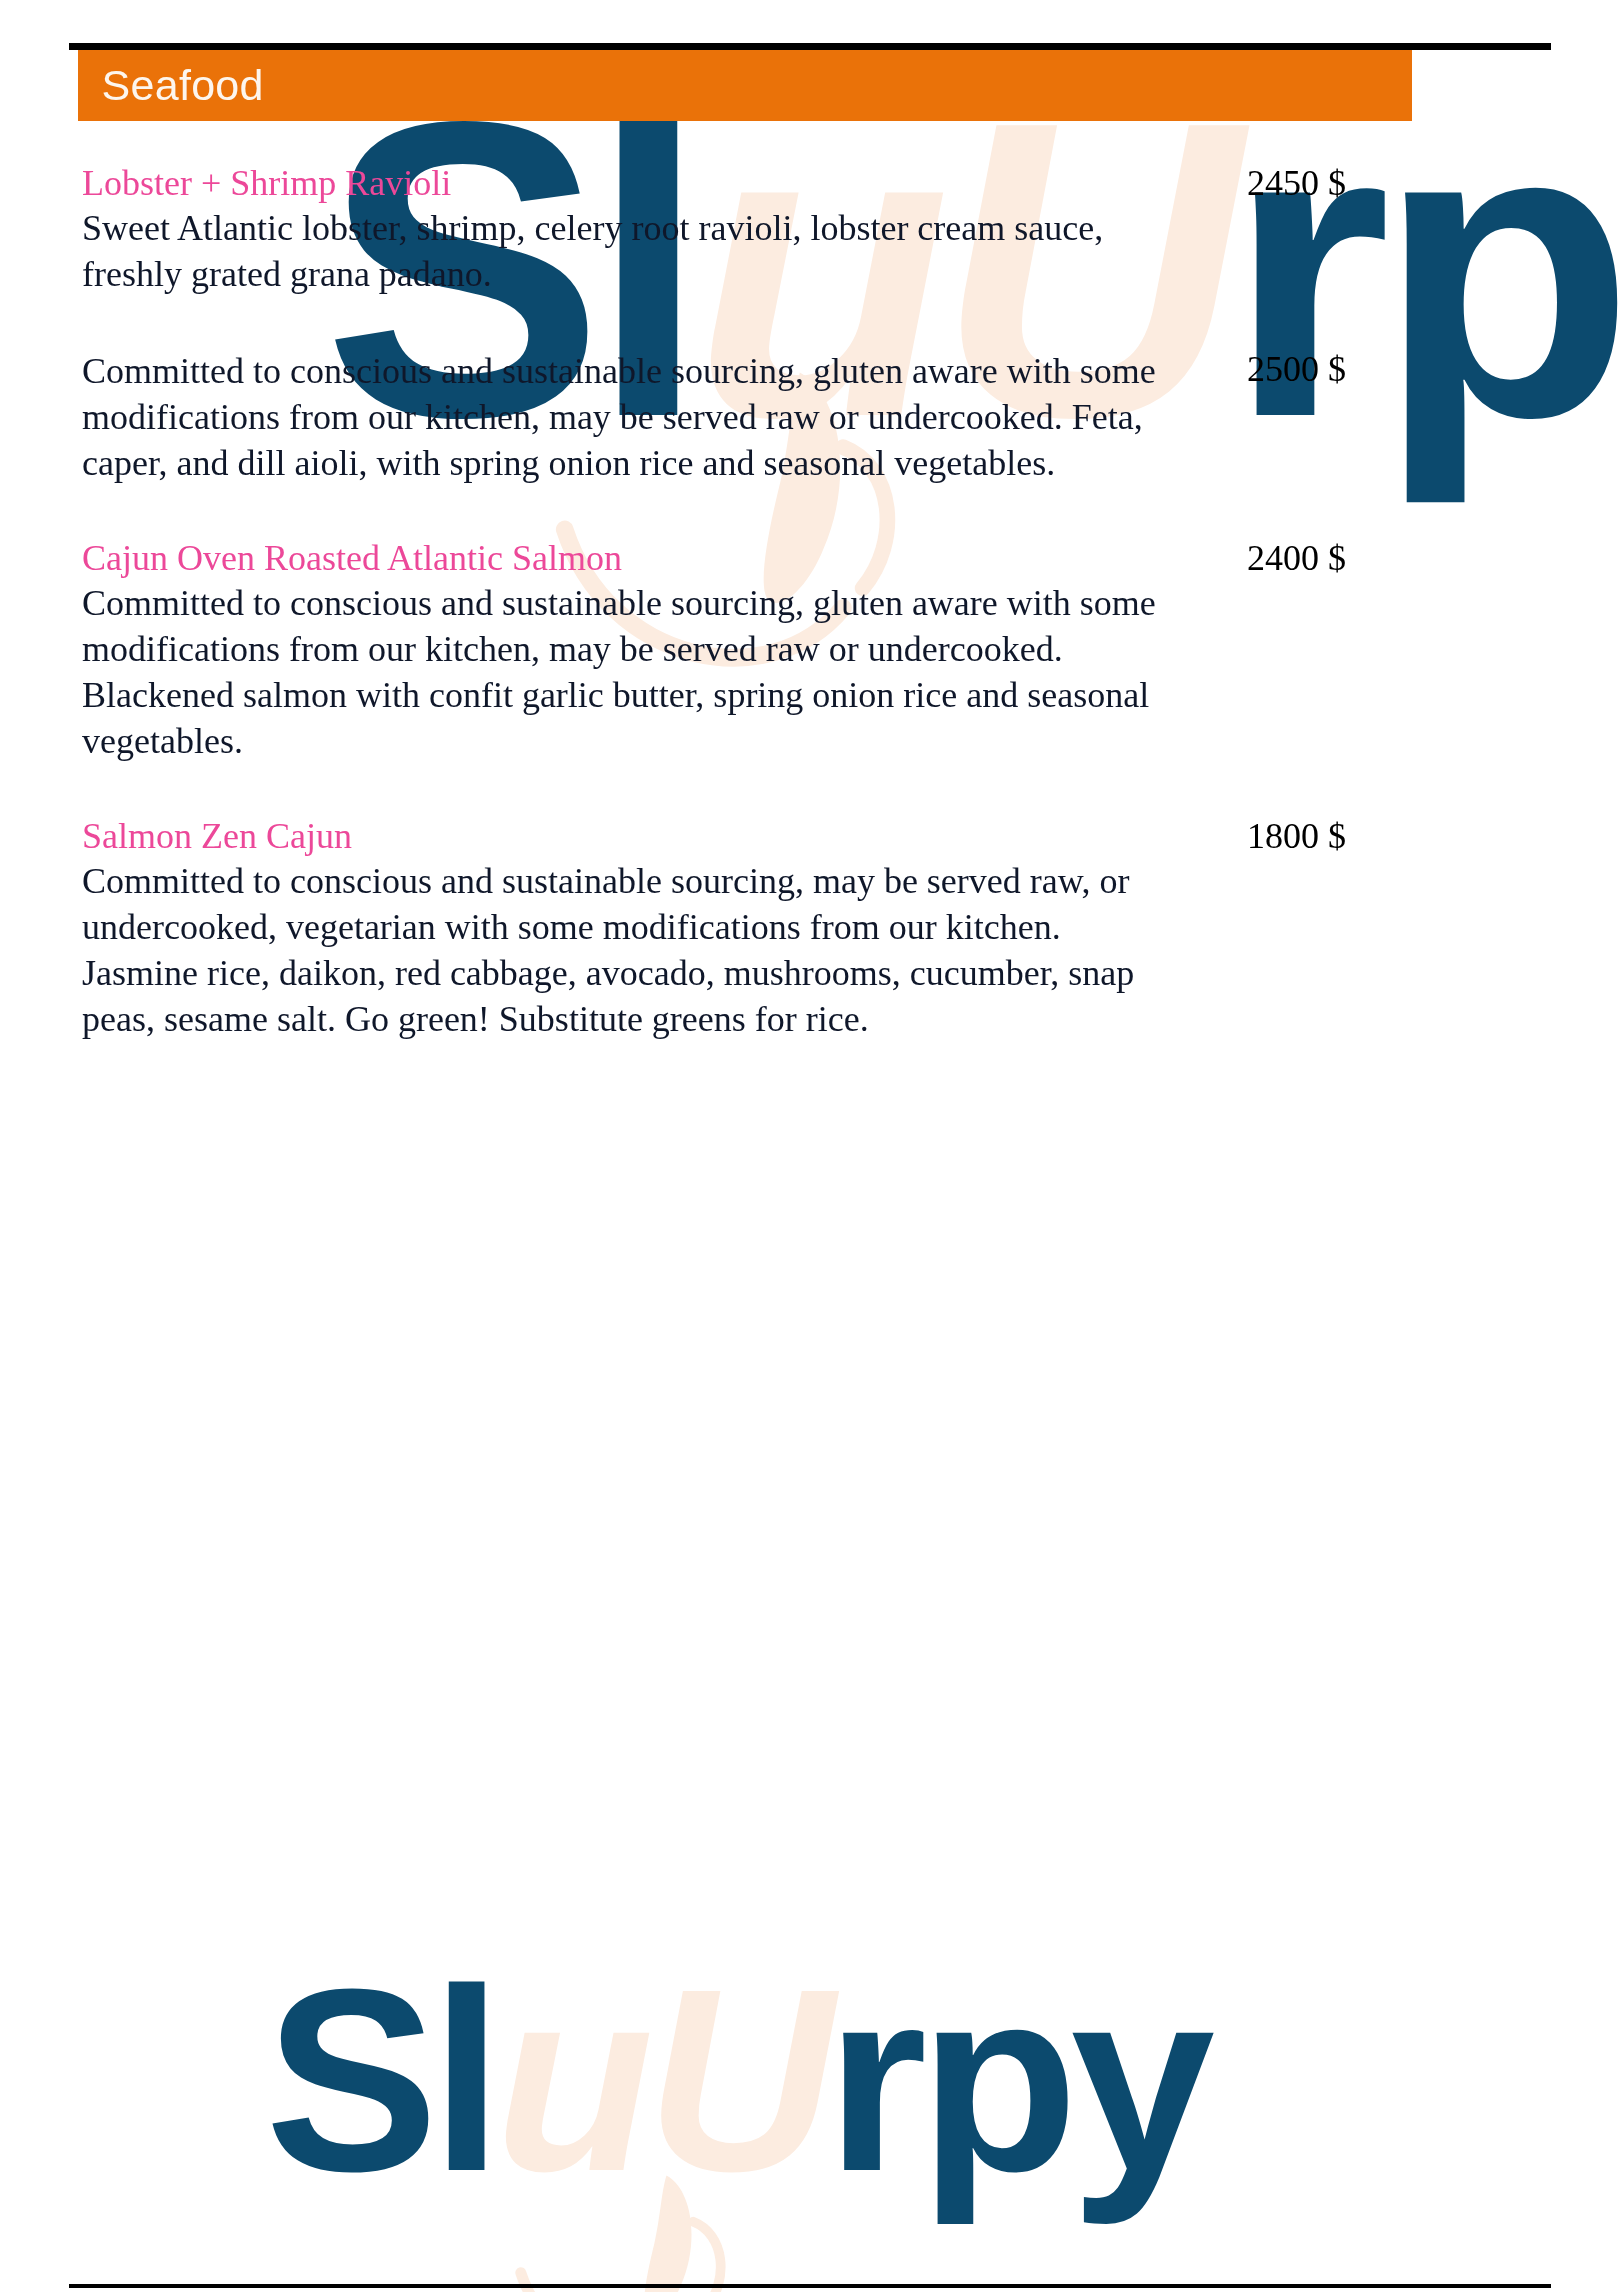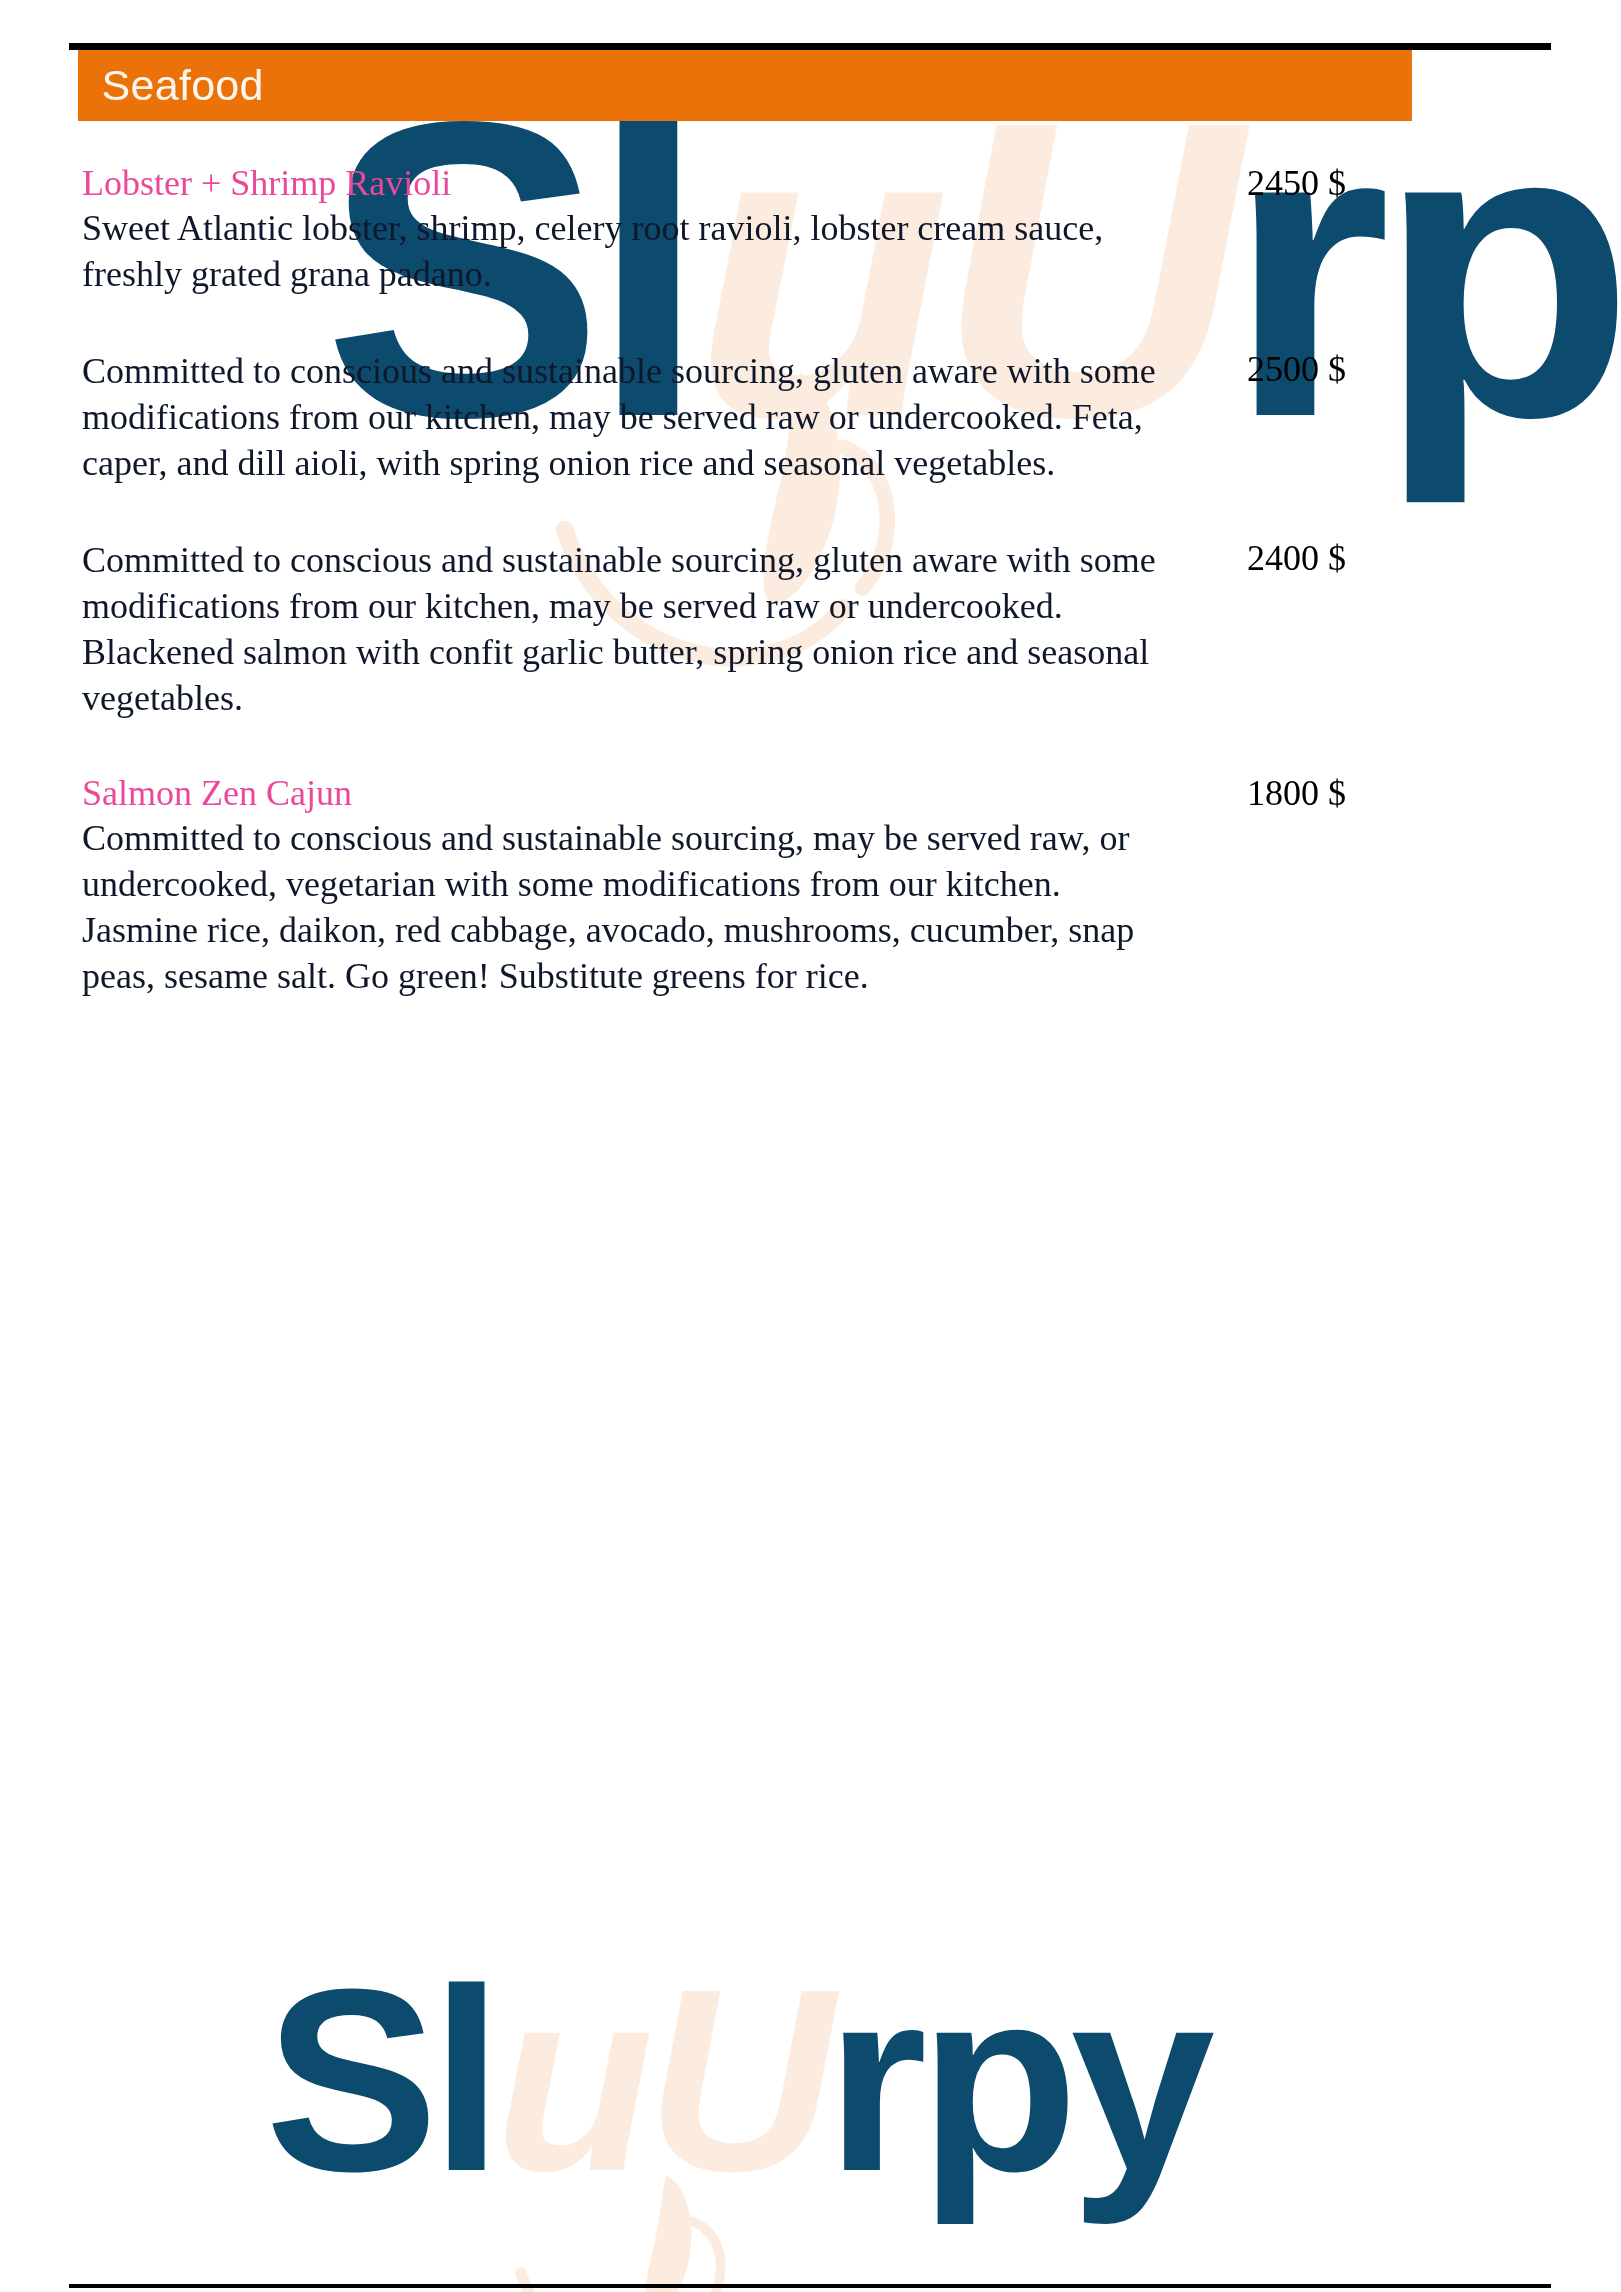--- a/index.html
+++ b/index.html
@@ -188,20 +188,21 @@
       <div class="item-text-col">
         <div class="item-desc">Committed to conscious and sustainable sourcing, gluten aware with some modifications from our kitchen, may be served raw or undercooked. Feta, caper, and dill aioli, with spring onion rice and seasonal vegetables.</div>
       </div>
       <div class="item-price">2500 $</div>
     </div>
   </div>
 
   <div class="menu-item">
     <div class="item-row">
       <div class="item-text-col">
+        <div class="item-name">Cajun Oven Roasted Atlantic Salmon</div>
         <div class="item-desc">Committed to conscious and sustainable sourcing, gluten aware with some modifications from our kitchen, may be served raw or undercooked. Blackened salmon with confit garlic butter, spring onion rice and seasonal vegetables.</div>
       </div>
       <div class="item-price">2400 $</div>
     </div>
   </div>
 
   <div class="menu-item">
     <div class="item-row">
       <div class="item-text-col">
         <div class="item-name">Salmon Zen Cajun</div>

